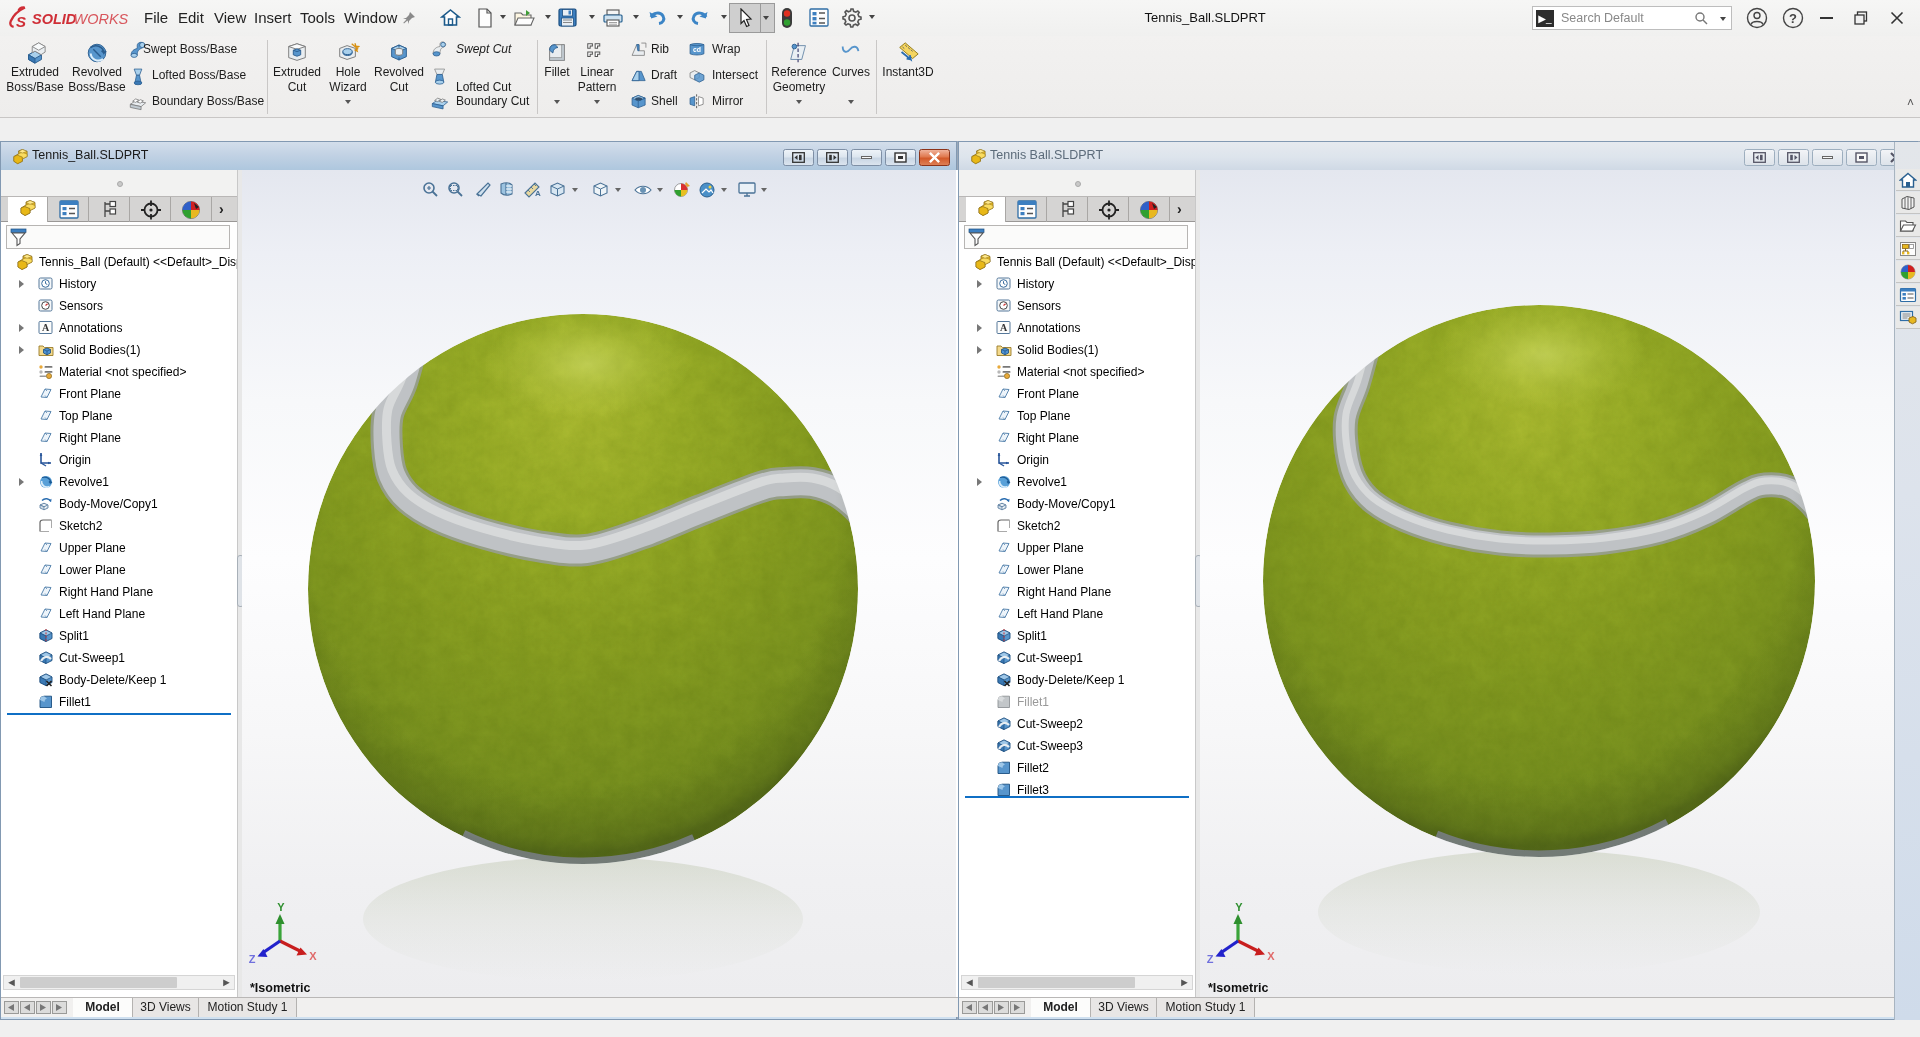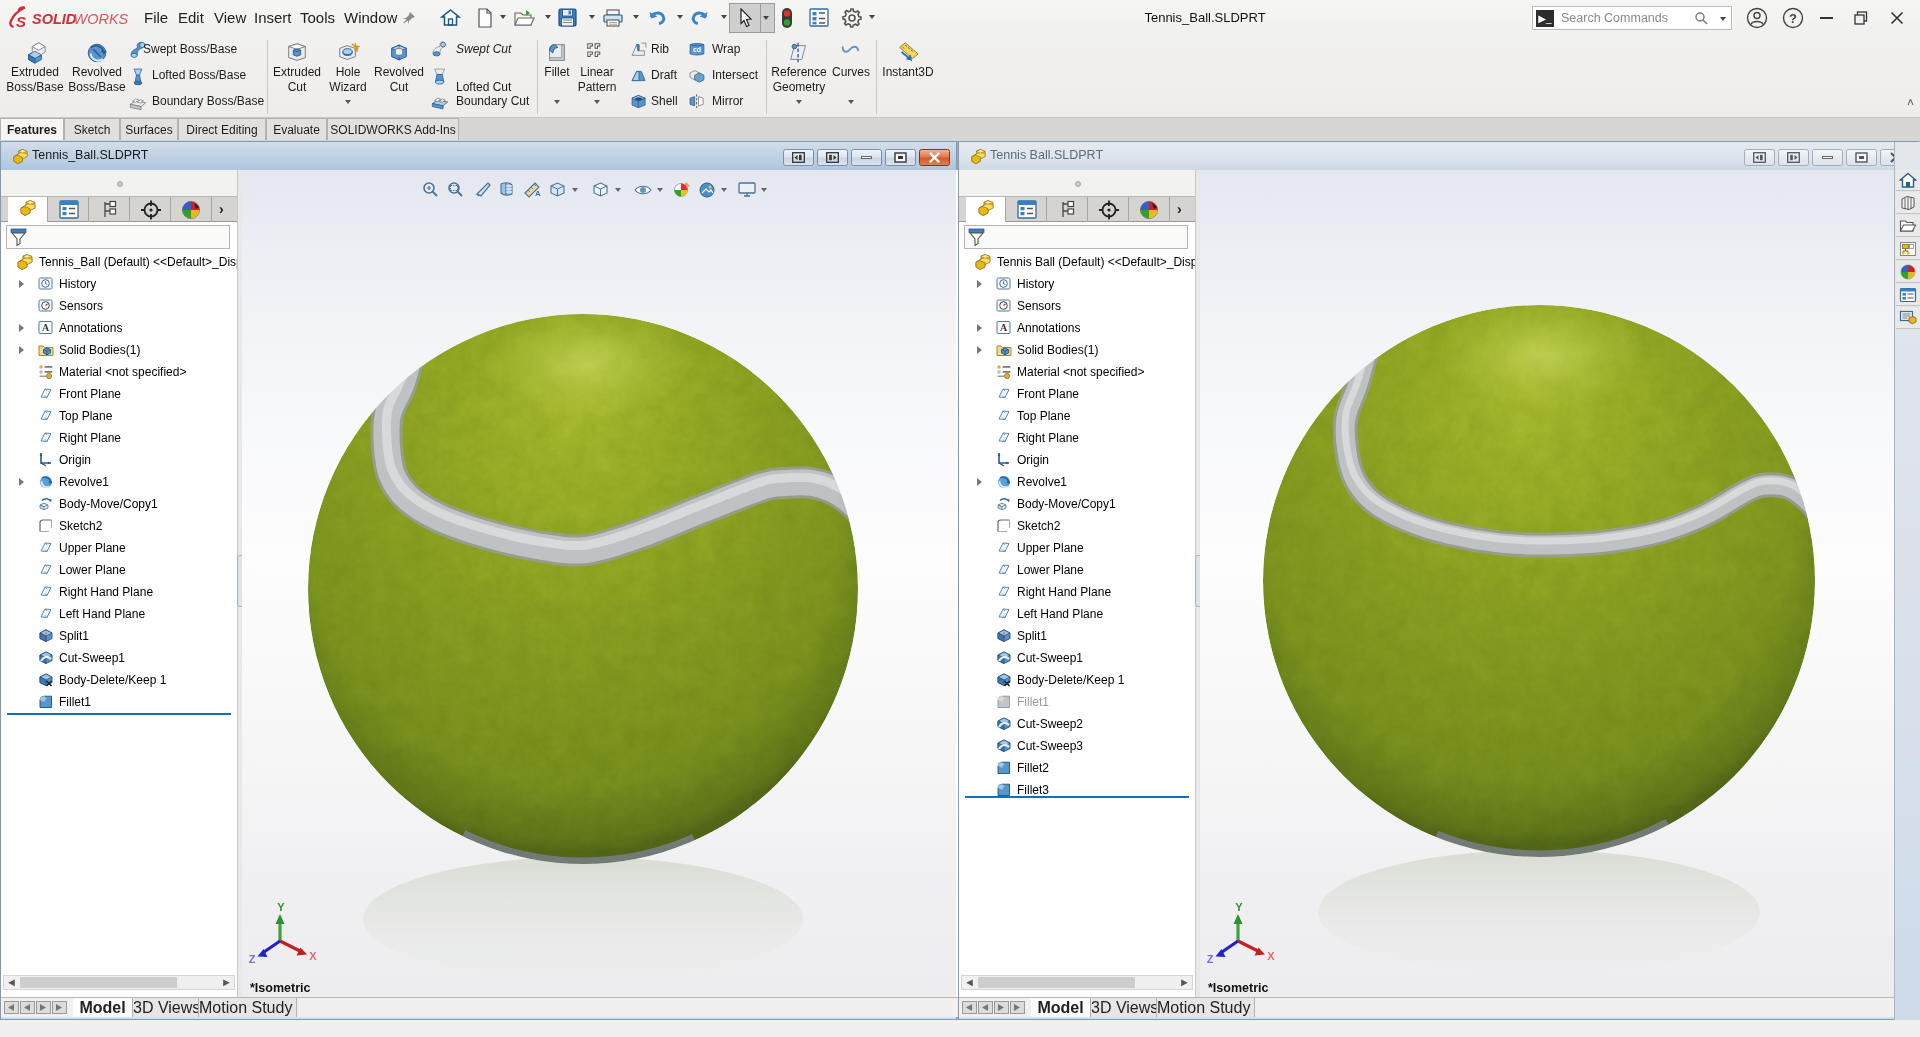--- a/index.html
+++ b/index.html
@@ -33,21 +33,21 @@
 .ptab{position:absolute;top:0;width:40px;height:25px;border-right:1px solid #a9a7a5;}
 .ptab.active{background:#fff;border-right:1px solid #a9a7a5;}
 .filterrow{position:absolute;left:5px;top:55px;height:24px;border:1px solid #b7b5b3;background:#fbfbfa;}
 .tree{position:absolute;left:0;top:81px;width:100%;font-size:12px;color:#000;}
 .trow{position:absolute;height:22px;line-height:22px;white-space:nowrap;}
 .tarrow{position:absolute;width:0;height:0;border-top:4px solid transparent;border-bottom:4px solid transparent;border-left:5px solid #777;}
 .rollback{position:absolute;height:2px;background:#0f6fc5;}
 
 .vp{position:absolute;overflow:hidden;}
 .iso{position:absolute;font-size:12.5px;font-weight:bold;color:#111;}
-.btab{position:absolute;top:0;height:19px;line-height:19px;text-align:center;color:#222;border-right:1px solid #b4b2b0;background:#e8e6e5;font-size:16px;white-space:nowrap;overflow:hidden;}
+.btab{position:absolute;top:0;height:19px;line-height:19px;text-align:center;color:#222;border-right:1px solid #b4b2b0;background:#e8e6e5;font-size:12px;white-space:nowrap;overflow:hidden;}
 .btab.active{background:#fcfcfb;font-weight:bold;}
 .hsb{position:absolute;height:15px;background:#f0f0f0;border:1px solid #d5d5d5;}
 .hsbthumb{position:absolute;top:1px;height:11px;background:#cdcdcd;border-radius:1px;}
 .hsbarr{position:absolute;top:0px;width:13px;height:13px;color:#555;font-size:11px;line-height:13px;text-align:center;}
 
 #taskpane{position:absolute;left:1894px;top:142px;width:26px;height:878px;background:linear-gradient(180deg,#e3e6ea,#dde3ec 40%,#cfdbea);border-left:1px solid #a8b4c0;}
 .tpcell{position:absolute;left:1px;width:24px;height:22px;background:#e9e9e8;border-bottom:1px solid #c4c4c3;}
 
 #statusbar{position:absolute;left:0;top:1020px;width:1920px;height:17px;background:#f2f1f0;border-top:1px solid #cfcdcc;font-size:12px;color:#222;}
 </style></head><body>
@@ -134,21 +134,21 @@
         <path d="M10 5 h6 M10 10.5 h6 M10 15 h6" stroke="#555" stroke-width="1.4"></path>
       </svg>
       <svg class="abs" style="left:842px;top:8px;" width="20" height="20" viewBox="0 0 20 20">
         <path d="M10 2 L12 2 L12.6 4.3 L14.8 5.2 L16.8 4 L18.2 5.4 L17 7.4 L17.9 9.6 L20 10.2 L20 12.2 L17.7 12.8 L16.8 15 L18 17 L16.6 18.4 L14.6 17.2 L12.4 18.1 L11.8 20 L9.8 20 L9.2 17.7 L7 16.8 L5 18 L3.6 16.6 L4.8 14.6 L3.9 12.4 L2 11.8 L2 9.8 L4.3 9.2 L5.2 7 L4 5 L5.4 3.6 L7.4 4.8 L9.6 3.9 Z" fill="none" stroke="#555" stroke-width="1.6" transform="translate(-1,-1)"></path>
         <circle cx="10" cy="10" r="3" fill="none" stroke="#555" stroke-width="1.6"></circle>
       </svg>
       <div class="drop" style="left:869px;"></div>
       <div class="abs" style="left:1100px;top:0;width:210px;height:36px;line-height:36px;text-align:center;font-size:13px;color:#111;">Tennis_Ball.SLDPRT</div>
       <div class="abs" style="left:1532px;top:6px;width:200px;height:24px;background:#fff;border:1px solid #bdbdbd;">
         <div class="abs" style="left:3px;top:3px;width:18px;height:17px;background:#2d2d2d;color:#fff;font-size:10px;line-height:17px;text-align:center;">▶_</div>
-        <div class="abs" style="left:28px;top:0;height:22px;line-height:22px;font-size:12.5px;color:#888;">Search Commands</div>
+        <div class="abs" style="left:28px;top:0;height:22px;line-height:22px;font-size:12.5px;color:#888;">Search Default</div>
         <svg class="abs" style="right:22px;top:4px" width="15" height="15" viewBox="0 0 15 15">
           <circle cx="6" cy="6" r="4" fill="none" stroke="#777" stroke-width="1.4"></circle>
           <path d="M9 9 L13 13" stroke="#777" stroke-width="1.4"></path>
         </svg>
         <div class="drop" style="right:5px;left:auto;top:10px;"></div>
       </div>
       <svg class="abs" style="left:1746px;top:7px;" width="22" height="22" viewBox="0 0 22 22">
         <circle cx="11" cy="11" r="9.5" fill="none" stroke="#444" stroke-width="1.4"></circle>
         <circle cx="11" cy="8.5" r="3" fill="none" stroke="#444" stroke-width="1.4"></circle>
         <path d="M5 17.5 C6 13.5 16 13.5 17 17.5" fill="none" stroke="#444" stroke-width="1.4"></path>
@@ -360,28 +360,20 @@
       <div class="rbig" style="left:874px;width:68px;"><div style="height:27px;position:relative;">
           <svg class="abs" style="left:22px;top:3px;" width="24" height="24" viewBox="0 0 24 24">
             <g transform="scale(0.923)">
               <path d="M4 7 L10 2 L24 14 L18 19 Z" fill="#f5d560" stroke="#907818"></path>
               <path d="M7 6.5 L9 8.2 M10 4.5 L12 6.2 M13 7 L15 8.7 M16 9.5 L18 11.2" stroke="#555" stroke-width="0.9"></path>
               <path d="M6 12 L16 20 L15 15.5 M16 20 L11.5 19" stroke="#2a6db0" stroke-width="2" fill="none"></path>
             </g>
           </svg>
         </div>Instant3D</div>
       <div class="abs" style="right:6px;top:60px;font-size:12px;color:#555;">˄</div>
-    </div>
-    <div id="cmtabs">
-      <div class="cmtab active" style="left:0px;width:64px;">Features</div>
-      <div class="cmtab" style="left:64px;width:56px;">Sketch</div>
-      <div class="cmtab" style="left:120px;width:58px;">Surfaces</div>
-      <div class="cmtab" style="left:178px;width:88px;">Direct Editing</div>
-      <div class="cmtab" style="left:266px;width:61px;">Evaluate</div>
-      <div class="cmtab" style="left:327px;width:132px;">SOLIDWORKS Add-Ins</div>
     </div>
     <div class="abs" style="left:0;top:141px;width:1920px;height:879px;background:#9aa8b8;"></div>
     <div class="win" style="left:0px;width:957px;">
       <div class="wtitle active">
         <svg class="abs" style="left:11px;top:7px;" width="17" height="17" viewBox="0 0 17 17">
           <g transform="scale(0.944)">
             <path d="M2 8 L7 5 L7 2 L11 0.5 L16 2.5 L16 8 L11 10.5 L11 13 L6 15.5 L2 13 Z" fill="#f0c020" stroke="#8a6d1a" stroke-width="0.8"></path>
             <path d="M2 8 L6 6.5 L11 8.5 L11 13 L6 15.5 L2 13 Z" fill="#e8b817" stroke="#8a6d1a" stroke-width="0.6"></path>
             <path d="M7 5 L11 3.5 L16 5.5 L16 8 L11 10.5 L11 8.5 L6 6.5 Z" fill="#fadc60" stroke="#8a6d1a" stroke-width="0.5"></path>
             <path d="M11 0.5 L16 2.5 L11 4.3 L7 2.6 Z" fill="#ffe98a" stroke="#8a6d1a" stroke-width="0.5"></path>

